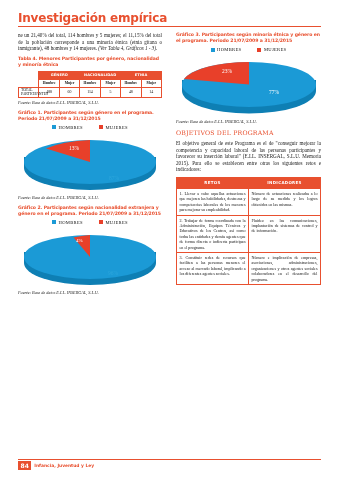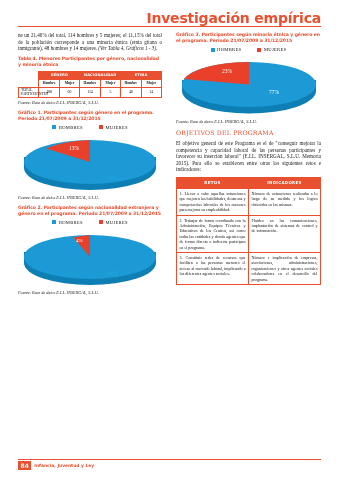--- a/index.html
+++ b/index.html
@@ -15,25 +15,24 @@
     background:#fff;
     padding:0;
   }
   
   .hdr{
     position:absolute;left:18px;top:13px;width:303px;
   }
   .hdr-title{
     font-family:"DejaVu Sans", sans-serif;
     font-weight:bold;
-    font-size:14px;
+    font-size:12px;
     color:#E8502F;
     letter-spacing:-0.2px;
     line-height:11px;
-    text-align:right;
   }
   .hdr-rule{
     margin-top:2px;
     height:1px;background:#E8502F;width:303px;
   }
   
   .col-l{position:absolute;left:18px;top:32px;width:144px;}
   .col-r{position:absolute;left:176px;top:32px;width:145px;}
 
   p.body{

